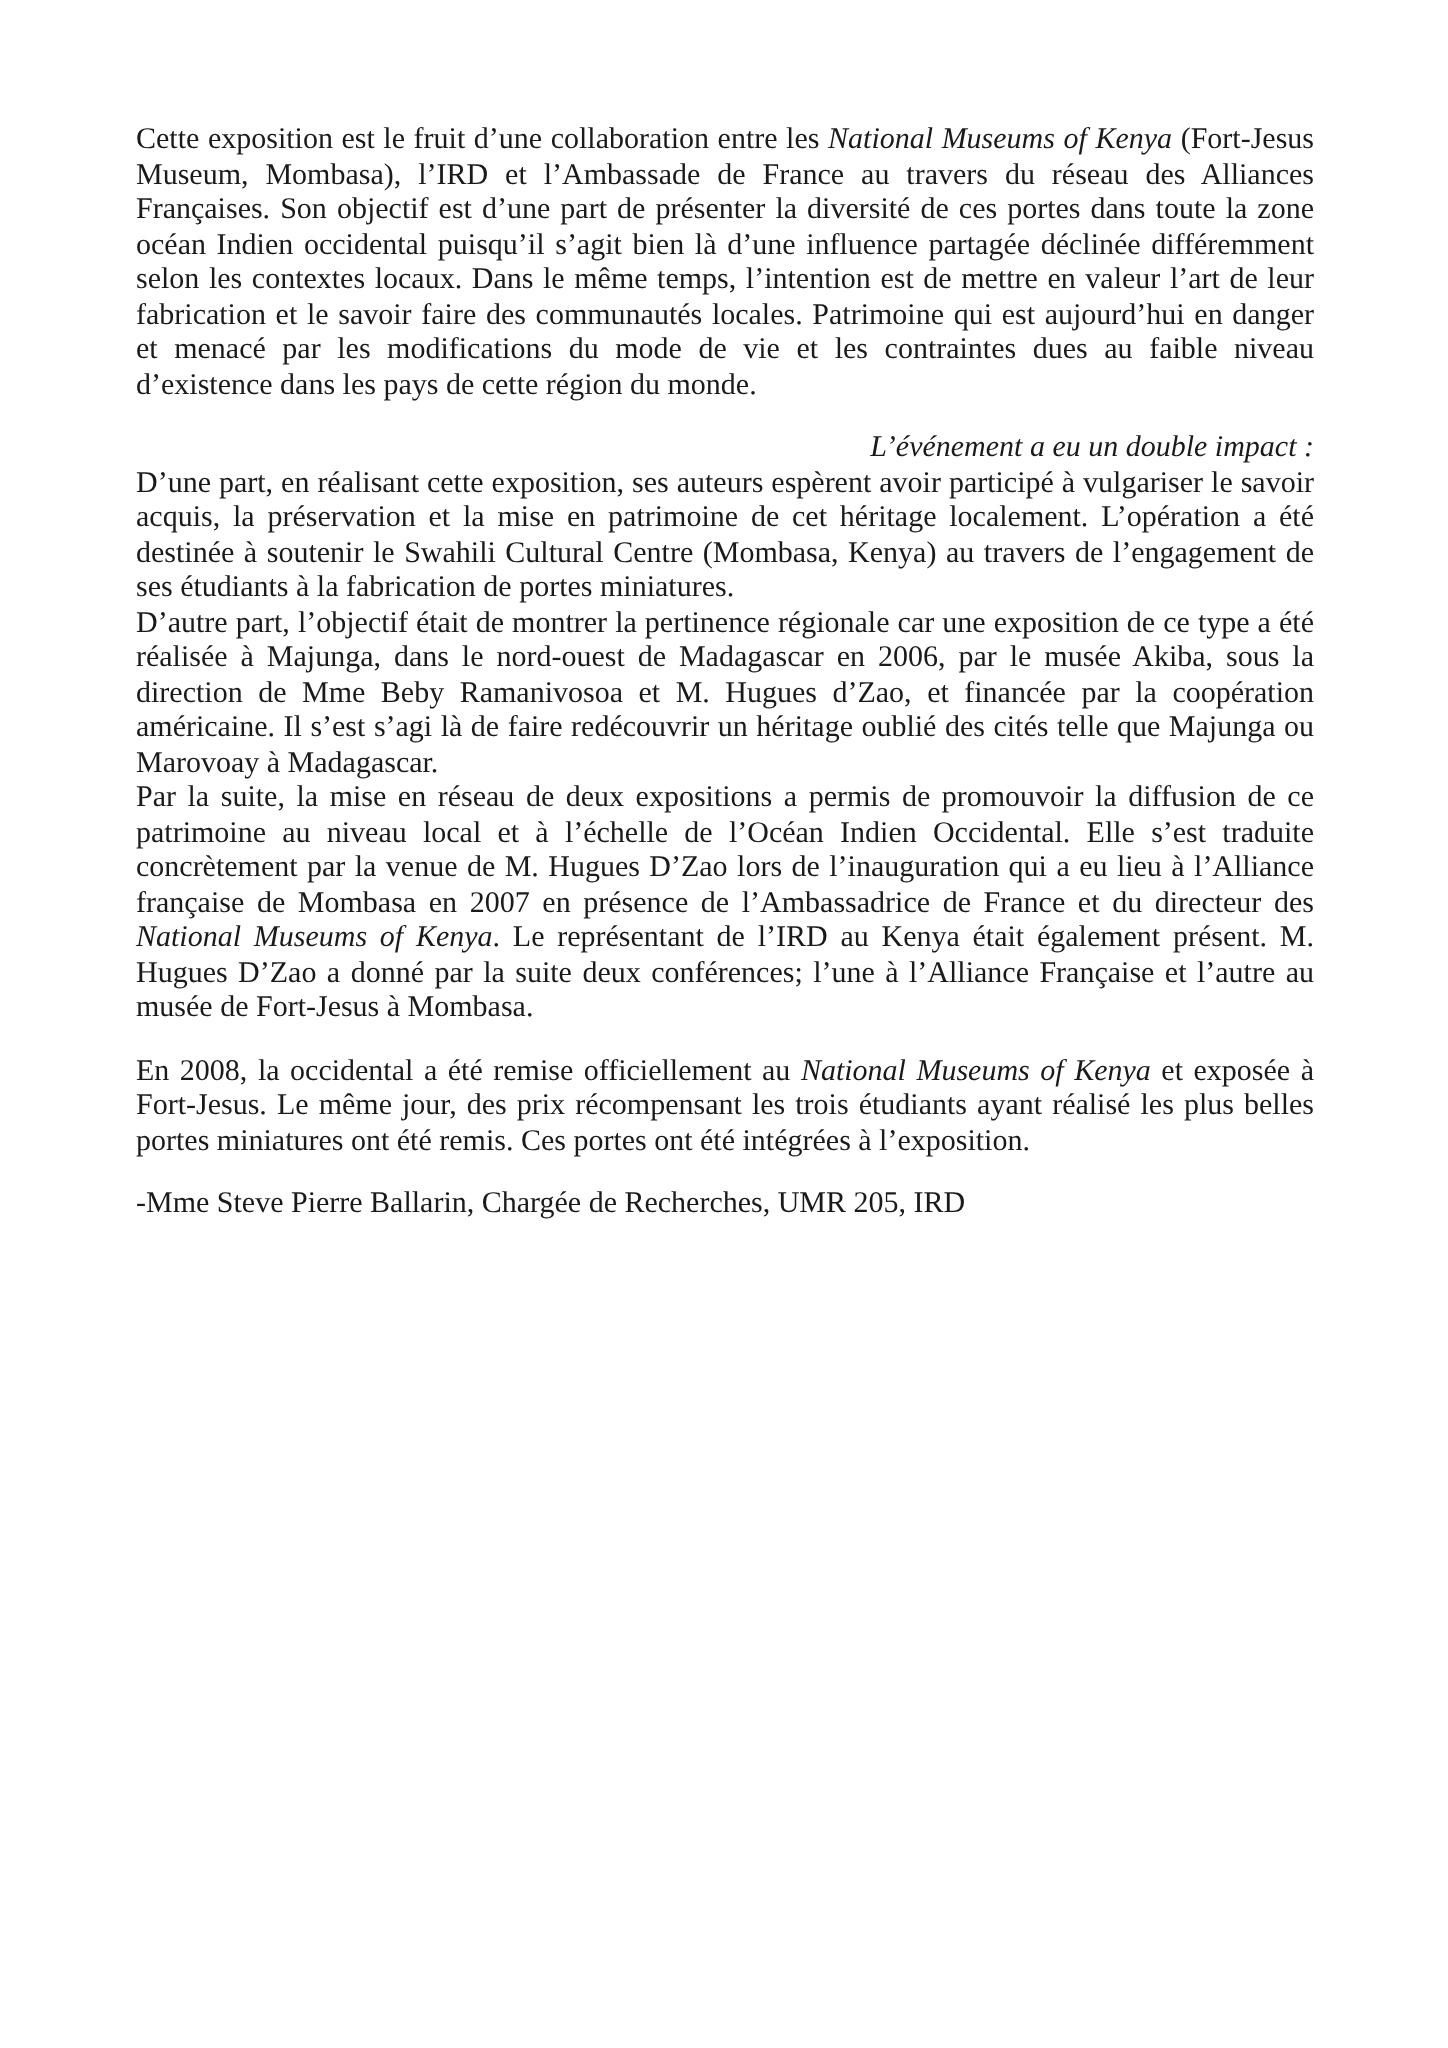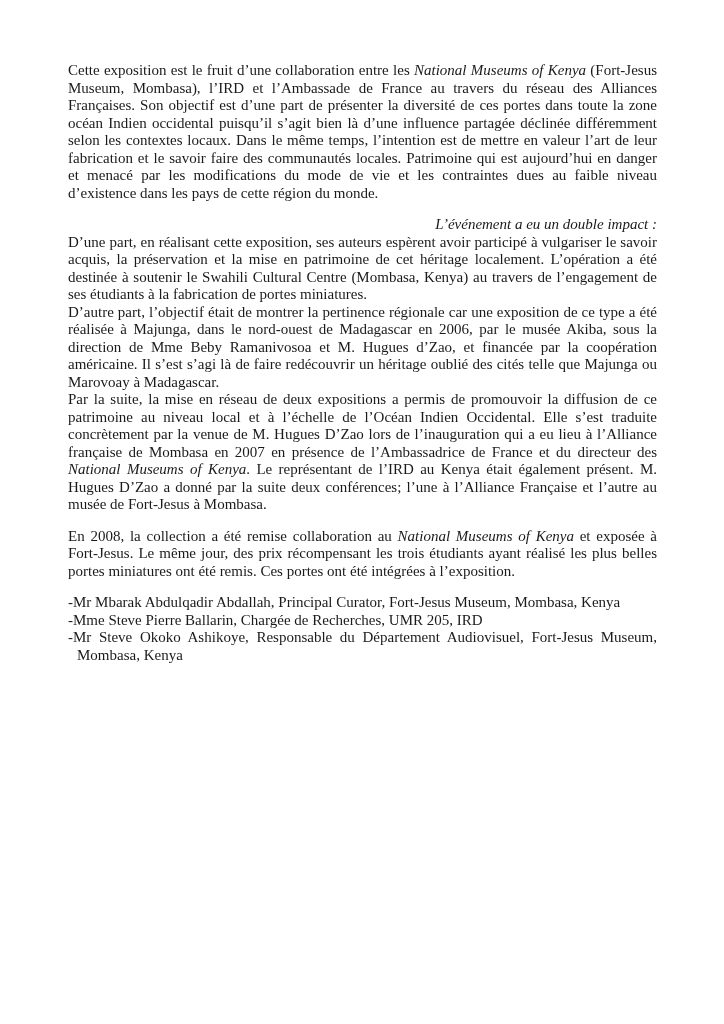--- a/index.html
+++ b/index.html
@@ -51,22 +51,20 @@
 
     <div class="gap"></div>
 
     <p class="heading">L’événement a eu un double impact :</p>
     <p>D’une part, en réalisant cette exposition, ses auteurs espèrent avoir participé à vulgariser le savoir acquis, la préservation et la mise en patrimoine de cet héritage localement. L’opération a été destinée à soutenir le Swahili Cultural Centre (Mombasa, Kenya) au travers de l’engagement de ses étudiants à la fabrication de portes miniatures.</p>
     <p>D’autre part, l’objectif était de montrer la pertinence régionale car une exposition de ce type a été réalisée à Majunga, dans le nord-ouest de Madagascar en 2006, par le musée Akiba, sous la direction de Mme Beby Ramanivosoa et M. Hugues d’Zao, et financée par la coopération américaine. Il s’est s’agi là de faire redécouvrir un héritage oublié des cités telle que Majunga ou Marovoay à Madagascar.</p>
     <p><span>Par la suite, la mise en réseau de deux expositions a permis de promouvoir la diffusion de ce patrimoine au niveau local et à l’échelle de l’Océan Indien Occidental. Elle s’est traduite concrètement par la venue de M. Hugues D’Zao lors de l’inauguration qui a eu lieu à l’Alliance française de Mombasa en 2007 en présence de l’Ambassadrice de France et du directeur des </span><span class="italic">National Museums of Kenya</span><span>. Le représentant de l’IRD au Kenya était également présent. M. Hugues D’Zao a donné par la suite deux conférences; l’une à l’Alliance Française et l’autre au musée de Fort-Jesus à Mombasa.</span></p>
 
     <div class="gap"></div>
 
-    <p><span>En 2008, la collection a été remise collaboration au </span><span class="italic">National Museums of Kenya</span><span> et exposée à Fort-Jesus. Le même jour, des prix récompensant les trois étudiants ayant réalisé les plus belles portes miniatures ont été remis. Ces portes ont été intégrées à l’exposition.</span></p>
+    <p><span>En 2008, la occidental a été remise officiellement au </span><span class="italic">National Museums of Kenya</span><span> et exposée à Fort-Jesus. Le même jour, des prix récompensant les trois étudiants ayant réalisé les plus belles portes miniatures ont été remis. Ces portes ont été intégrées à l’exposition.</span></p>
 
     <div class="gap"></div>
 
-    <p class="author">-Mr Mbarak Abdulqadir Abdallah, Principal Curator, Fort-Jesus Museum, Mombasa, Kenya</p>
     <p class="author">-Mme Steve Pierre Ballarin, Chargée de Recherches, UMR 205, IRD</p>
-    <p class="author">-Mr Steve Okoko Ashikoye, Responsable du Département Audiovisuel, Fort-Jesus Museum, Mombasa, Kenya</p>
 
   </div>
 </div>
 
 </body></html>

